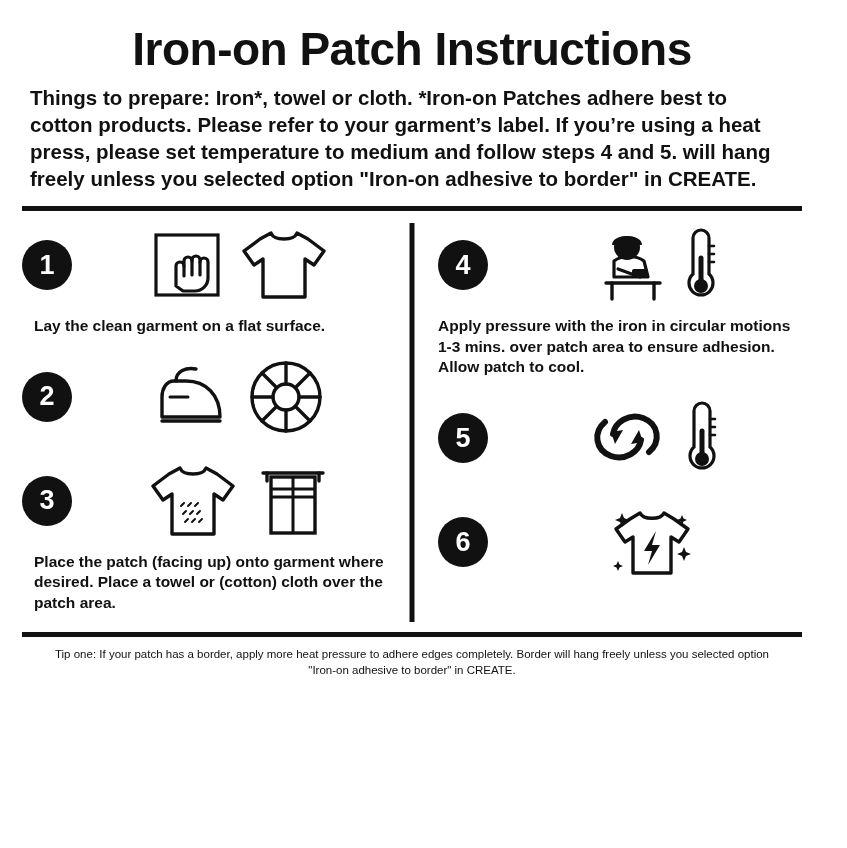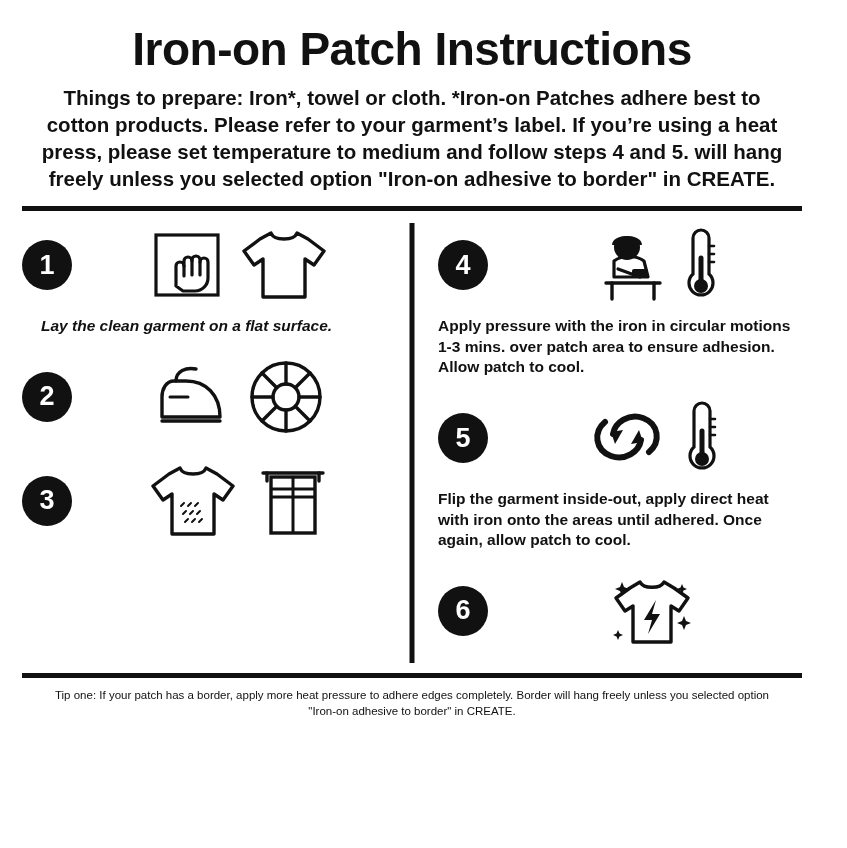--- a/index.html
+++ b/index.html
@@ -23,21 +23,21 @@
   }
   .title {
     text-align: center;
     font-size: 46px;
     font-weight: bold;
     letter-spacing: -0.5px;
     line-height: 1.0;
     margin: 8px 0 12px 0;
   }
   .intro {
-    text-align: center;
+    text-align: left;
     font-size: 20.5px;
     font-weight: bold;
     line-height: 1.32;
     margin: 0 8px 14px 8px;
   }
   .rule {
     height: 5px;
     background: #111111;
     margin: 4px 0 0 0;
   }
@@ -91,21 +91,21 @@
     gap: 14px;
     height: 88px;
   }
   .col-right .art { justify-content: center; gap: 10px; }
   .caption {
     font-size: 15.5px;
     font-weight: bold;
     line-height: 1.33;
     margin-top: 7px;
   }
-  .col-left .caption { margin-left: 19px; font-style: italic; }
+  .col-left .caption { margin-left: 12px; }
   .col-right .caption { margin-left: 0px; }
   .footer-rule {
     height: 5px;
     background: #111111;
     margin: 2px 0 9px 0;
   }
   .footnote {
     text-align: center;
     font-size: 11.5px;
     font-weight: normal;
@@ -194,20 +194,21 @@
               <svg width="80" height="80" viewBox="0 0 80 80">
                 <path d="M10 12 L70 12" stroke="#111" stroke-width="3.4" stroke-linecap="round"></path>
                 <path d="M14 12 L14 20 M66 12 L66 20" stroke="#111" stroke-width="3.4" stroke-linecap="round"></path>
                 <rect x="18" y="16" width="44" height="56" fill="none" stroke="#111" stroke-width="3.4"></rect>
                 <path d="M18 28 L62 28 M18 36 L62 36" stroke="#111" stroke-width="3"></path>
                 <path d="M40 16 L40 72" stroke="#111" stroke-width="3"></path>
               </svg>
             </span>
           </div>
         </div>
+        <div class="caption">Place the patch (facing up) onto garment where desired. Place a towel or (cotton) cloth over the patch area.</div>
       </div>
 
     </div>
 
     <div class="col col-right">
 
       <div class="step">
         <div class="step-head">
           <div class="badge">4</div>
           <div class="art">
@@ -250,21 +251,20 @@
             <span>
               <svg width="38" height="82" viewBox="0 0 38 82">
                 <path d="M19 6 a8 8 0 0 1 8 8 L27 50 a12 12 0 1 1 -16 0 L11 14 a8 8 0 0 1 8 -8 Z" fill="none" stroke="#111" stroke-width="3.2"></path>
                 <circle cx="19" cy="62" r="7" fill="#111"></circle>
                 <path d="M19 34 L19 58" stroke="#111" stroke-width="5" stroke-linecap="round"></path>
                 <path d="M27 22 L32 22 M27 30 L32 30 M27 38 L32 38" stroke="#111" stroke-width="2.6" stroke-linecap="round"></path>
               </svg>
             </span>
           </div>
         </div>
-        <div class="caption">Flip the garment inside-out, apply direct heat with iron onto the areas until adhered. Once again, allow patch to cool.</div>
       </div>
 
       <div class="step">
         <div class="step-head">
           <div class="badge">6</div>
           <div class="art">
             <span>
               <svg width="100" height="82" viewBox="0 0 100 82">
                 <path d="M38 12 L28 18 L14 28 L23 41 L31 36 L31 72 L69 72 L69 36 L77 41 L86 28 L72 18 L62 12 C59 19 41 19 38 12 Z" fill="none" stroke="#111" stroke-width="3.4" stroke-linejoin="round"></path>
                 <path d="M54 30 L42 50 L50 50 L46 64 L58 44 L50 44 Z" fill="#111"></path>

